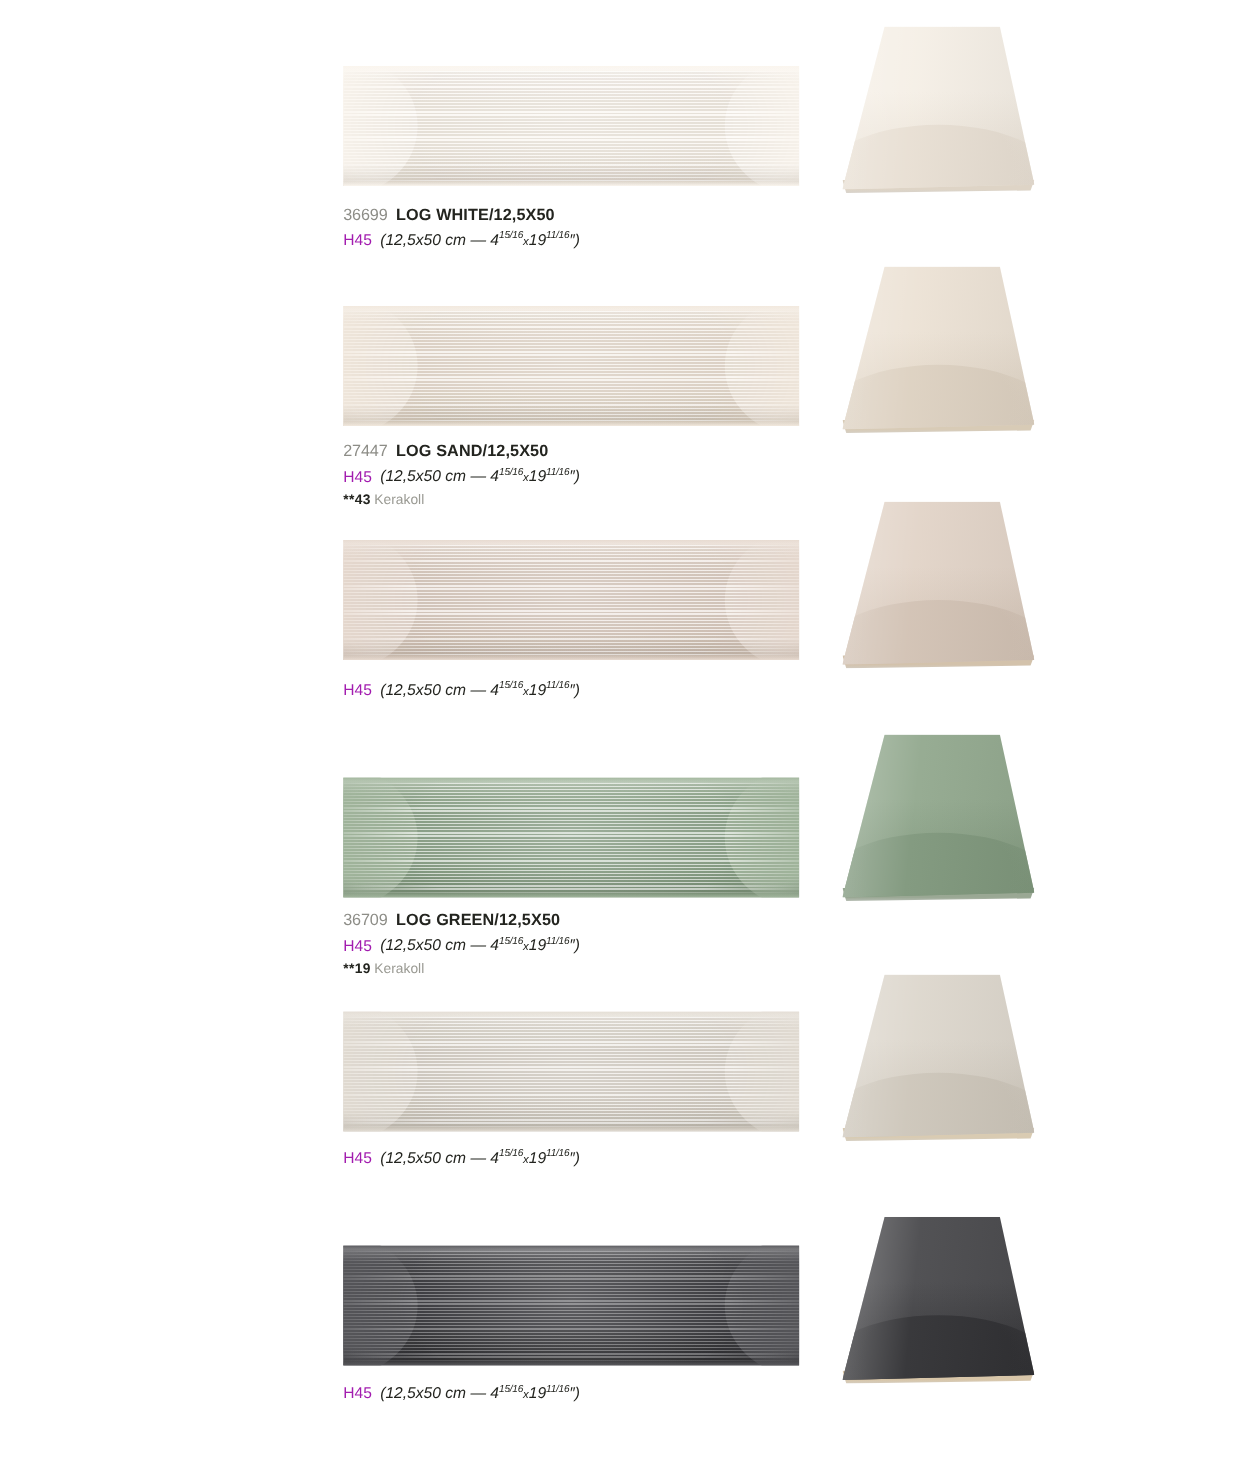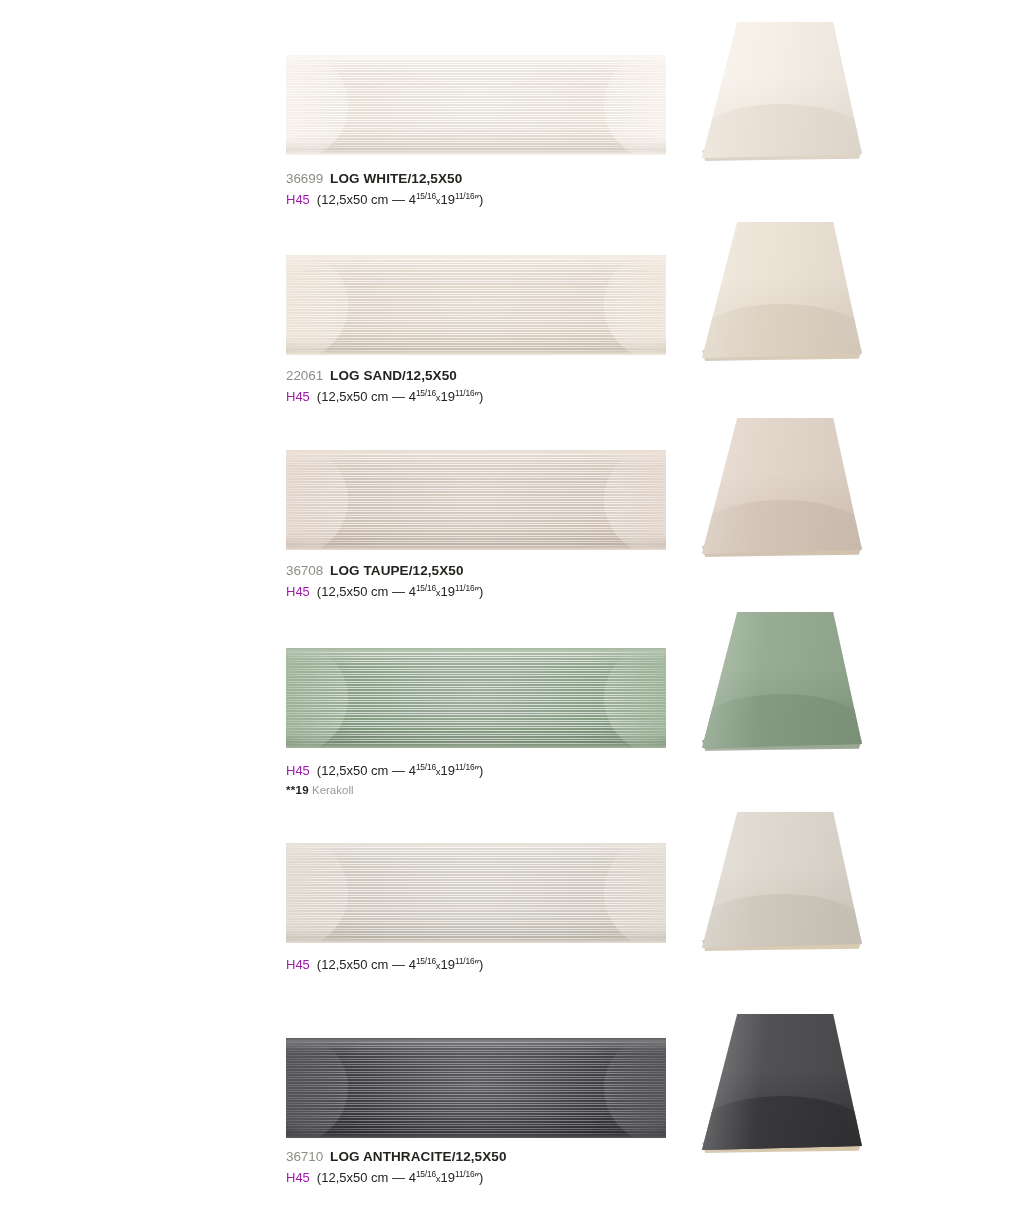--- a/index.html
+++ b/index.html
@@ -143,21 +143,21 @@
     letter-spacing: 0.1px;
   }
   .line-2 {
     font-size: 13px;
     line-height: 17px;
     color: #23241f;
     white-space: nowrap;
     margin-top: 1px;
   }
   .line-2 .hcode { color: #a21caf; }
-  .line-2 .dims { margin-left: 7px; }
+  .line-2 .dims { margin-left: 7px; font-style: italic; }
   .frac {
     font-size: 8.4px;
     vertical-align: super;
     letter-spacing: -0.2px;
   }
   .sub {
     font-size: 9.5px;
     vertical-align: baseline;
   }
   .line-3 {
@@ -218,22 +218,23 @@
       <div class="tile-persp" style="left: 702px; top: 222px;">
         <div class="shadow"></div>
         <div class="body" style="background: linear-gradient(rgb(216, 203, 182) 0%, rgb(216, 203, 182) 55%, rgba(0, 0, 0, 0.18) 100%);"></div>
         <div class="face">
           <div class="fill" style="background: linear-gradient(rgb(236, 226, 213) 0%, rgb(236, 226, 213) 40%, rgb(221, 209, 193) 100%);"></div>
           <div class="bulge" style="background: radial-gradient(at 50% 32%, rgb(221, 209, 193) 0%, rgb(221, 209, 193) 42%, rgba(255, 255, 255, 0) 76%);"></div>
           <div class="glow" style="background: linear-gradient(96deg, rgba(255, 255, 255, 0.3) 0%, rgba(255, 255, 255, 0.04) 38%, rgba(0, 0, 0, 0.05) 100%);"></div>
         </div>
       </div>
       <div class="caption" style="top: 367px;">
-        <div class="line-1"><span class="code">22061</span><span class="pname">LOG SAND/12,5X50</span></div>
-        <div class="line-2"><span class="hcode">H45</span><span class="dims"><span>(12,5x50 cm</span><span> — </span><span>4</span><span class="frac">15/16</span><span class="sub">x</span><span>19</span><span class="frac">11/16</span><span>″)</span></span></div>
+        <div class="line-1"><span class="code">27447</span><span class="pname">LOG SAND/12,5X50</span></div>
+        <div class="line-2"><span class="hcode">H45</span><span class="dims"><span>(12,5x50 cm</span><span> — </span><span>4</span><span class="frac">15/16</span><span class="sub">x</span><span>19</span><span class="frac">11/16</span><span>″)</span></span></div>
+        <div class="line-3"><span class="stars">**</span><span class="stars">43</span><span class="kerakoll">Kerakoll</span></div>
       </div>
     </div>
     <div class="product-row" style="top: 0px;">
       <div class="tile-flat" title="LOG TAUPE/12,5X50" style="top: 450px;">
         <div class="base" style="background: linear-gradient(rgb(232, 219, 209) 0%, rgb(221, 206, 194) 30%, rgb(221, 206, 194) 68%, rgb(207, 191, 177) 100%);"></div>
         <div class="cap-l" style="background: radial-gradient(at 70% 50%, rgb(232, 219, 209) 0%, rgb(232, 219, 209) 46%, rgba(255, 255, 255, 0) 78%);"></div>
         <div class="cap-r" style="background: radial-gradient(at 30% 50%, rgb(232, 219, 209) 0%, rgb(232, 219, 209) 46%, rgba(255, 255, 255, 0) 78%);"></div>
         <div class="ridges" style="background: repeating-linear-gradient(rgba(255, 255, 255, 0.62) 0px, rgba(255, 255, 255, 0.62) 1px, rgba(0, 0, 0, 0.055) 1px, rgba(0, 0, 0, 0.055) 2.6px); mask-image: radial-gradient(62% 150%, rgb(0, 0, 0) 0%, rgb(0, 0, 0) 56%, rgba(0, 0, 0, 0) 92%);"></div>
         <div class="sheen" style="background: radial-gradient(55% 110% at 50% 46%, rgba(255, 255, 255, 0.18) 0%, rgba(255, 255, 255, 0) 70%), linear-gradient(rgba(255, 255, 255, 0.25) 0%, rgba(255, 255, 255, 0) 14%, rgba(0, 0, 0, 0) 80%, rgba(0, 0, 0, 0.07) 100%);"></div>
         <div class="edge-top" style="background: linear-gradient(rgb(232, 219, 209) 0%, rgba(255, 255, 255, 0) 100%);"></div>
@@ -242,21 +243,20 @@
       <div class="tile-persp" style="left: 702px; top: 418px;">
         <div class="shadow"></div>
         <div class="body" style="background: linear-gradient(rgb(211, 194, 171) 0%, rgb(211, 194, 171) 55%, rgba(0, 0, 0, 0.18) 100%);"></div>
         <div class="face">
           <div class="fill" style="background: linear-gradient(rgb(226, 212, 200) 0%, rgb(226, 212, 200) 40%, rgb(210, 194, 180) 100%);"></div>
           <div class="bulge" style="background: radial-gradient(at 50% 32%, rgb(210, 194, 180) 0%, rgb(210, 194, 180) 42%, rgba(255, 255, 255, 0) 76%);"></div>
           <div class="glow" style="background: linear-gradient(96deg, rgba(255, 255, 255, 0.3) 0%, rgba(255, 255, 255, 0.04) 38%, rgba(0, 0, 0, 0.05) 100%);"></div>
         </div>
       </div>
       <div class="caption" style="top: 562px;">
-        <div class="line-1"><span class="code">36708</span><span class="pname">LOG TAUPE/12,5X50</span></div>
         <div class="line-2"><span class="hcode">H45</span><span class="dims"><span>(12,5x50 cm</span><span> — </span><span>4</span><span class="frac">15/16</span><span class="sub">x</span><span>19</span><span class="frac">11/16</span><span>″)</span></span></div>
       </div>
     </div>
     <div class="product-row" style="top: 0px;">
       <div class="tile-flat" title="LOG GREEN/12,5X50" style="top: 648px;">
         <div class="base" style="background: linear-gradient(rgb(163, 183, 158) 0%, rgb(143, 166, 140) 30%, rgb(143, 166, 140) 68%, rgb(125, 148, 121) 100%);"></div>
         <div class="cap-l" style="background: radial-gradient(at 70% 50%, rgb(163, 183, 158) 0%, rgb(163, 183, 158) 46%, rgba(255, 255, 255, 0) 78%);"></div>
         <div class="cap-r" style="background: radial-gradient(at 30% 50%, rgb(163, 183, 158) 0%, rgb(163, 183, 158) 46%, rgba(255, 255, 255, 0) 78%);"></div>
         <div class="ridges" style="background: repeating-linear-gradient(rgba(255, 255, 255, 0.62) 0px, rgba(255, 255, 255, 0.62) 1px, rgba(0, 0, 0, 0.055) 1px, rgba(0, 0, 0, 0.055) 2.6px); mask-image: radial-gradient(62% 150%, rgb(0, 0, 0) 0%, rgb(0, 0, 0) 56%, rgba(0, 0, 0, 0) 92%);"></div>
         <div class="sheen" style="background: radial-gradient(55% 110% at 50% 46%, rgba(255, 255, 255, 0.18) 0%, rgba(255, 255, 255, 0) 70%), linear-gradient(rgba(255, 255, 255, 0.25) 0%, rgba(255, 255, 255, 0) 14%, rgba(0, 0, 0, 0) 80%, rgba(0, 0, 0, 0.07) 100%);"></div>
@@ -266,20 +266,21 @@
       <div class="tile-persp" style="left: 702px; top: 612px;">
         <div class="shadow"></div>
         <div class="body" style="background: linear-gradient(rgb(154, 168, 148) 0%, rgb(154, 168, 148) 55%, rgba(0, 0, 0, 0.18) 100%);"></div>
         <div class="face">
           <div class="fill" style="background: linear-gradient(rgb(147, 169, 143) 0%, rgb(147, 169, 143) 40%, rgb(127, 151, 124) 100%);"></div>
           <div class="bulge" style="background: radial-gradient(at 50% 32%, rgb(127, 151, 124) 0%, rgb(127, 151, 124) 42%, rgba(255, 255, 255, 0) 76%);"></div>
           <div class="glow" style="background: linear-gradient(96deg, rgba(255, 255, 255, 0.3) 0%, rgba(255, 255, 255, 0.04) 38%, rgba(0, 0, 0, 0.05) 100%);"></div>
         </div>
       </div>
       <div class="caption" style="top: 758px;">
+        <div class="line-1"><span class="code">36709</span><span class="pname">LOG GREEN/12,5X50</span></div>
         <div class="line-2"><span class="hcode">H45</span><span class="dims"><span>(12,5x50 cm</span><span> — </span><span>4</span><span class="frac">15/16</span><span class="sub">x</span><span>19</span><span class="frac">11/16</span><span>″)</span></span></div>
         <div class="line-3"><span class="stars">**</span><span class="stars">19</span><span class="kerakoll">Kerakoll</span></div>
       </div>
     </div>
     <div class="product-row" style="top: 0px;">
       <div class="tile-flat" title="LOG SILVER/12,5X50" style="top: 843px;">
         <div class="base" style="background: linear-gradient(rgb(228, 222, 213) 0%, rgb(217, 211, 201) 30%, rgb(217, 211, 201) 68%, rgb(202, 195, 183) 100%);"></div>
         <div class="cap-l" style="background: radial-gradient(at 70% 50%, rgb(228, 222, 213) 0%, rgb(228, 222, 213) 46%, rgba(255, 255, 255, 0) 78%);"></div>
         <div class="cap-r" style="background: radial-gradient(at 30% 50%, rgb(228, 222, 213) 0%, rgb(228, 222, 213) 46%, rgba(255, 255, 255, 0) 78%);"></div>
         <div class="ridges" style="background: repeating-linear-gradient(rgba(255, 255, 255, 0.62) 0px, rgba(255, 255, 255, 0.62) 1px, rgba(0, 0, 0, 0.055) 1px, rgba(0, 0, 0, 0.055) 2.6px); mask-image: radial-gradient(62% 150%, rgb(0, 0, 0) 0%, rgb(0, 0, 0) 56%, rgba(0, 0, 0, 0) 92%);"></div>
@@ -313,17 +314,16 @@
       <div class="tile-persp" style="left: 702px; top: 1014px;">
         <div class="shadow"></div>
         <div class="body" style="background: linear-gradient(rgb(216, 198, 169) 0%, rgb(216, 198, 169) 55%, rgba(0, 0, 0, 0.18) 100%);"></div>
         <div class="face">
           <div class="fill" style="background: linear-gradient(rgb(75, 75, 78) 0%, rgb(75, 75, 78) 40%, rgb(49, 49, 52) 100%);"></div>
           <div class="bulge" style="background: radial-gradient(at 50% 32%, rgb(49, 49, 52) 0%, rgb(49, 49, 52) 42%, rgba(255, 255, 255, 0) 76%);"></div>
           <div class="glow" style="background: linear-gradient(96deg, rgba(255, 255, 255, 0.3) 0%, rgba(255, 255, 255, 0.04) 38%, rgba(0, 0, 0, 0.05) 100%);"></div>
         </div>
       </div>
       <div class="caption" style="top: 1148px;">
-        <div class="line-1"><span class="code">36710</span><span class="pname">LOG ANTHRACITE/12,5X50</span></div>
         <div class="line-2"><span class="hcode">H45</span><span class="dims"><span>(12,5x50 cm</span><span> — </span><span>4</span><span class="frac">15/16</span><span class="sub">x</span><span>19</span><span class="frac">11/16</span><span>″)</span></span></div>
       </div>
     </div>
   </div>
 
 </body></html>

